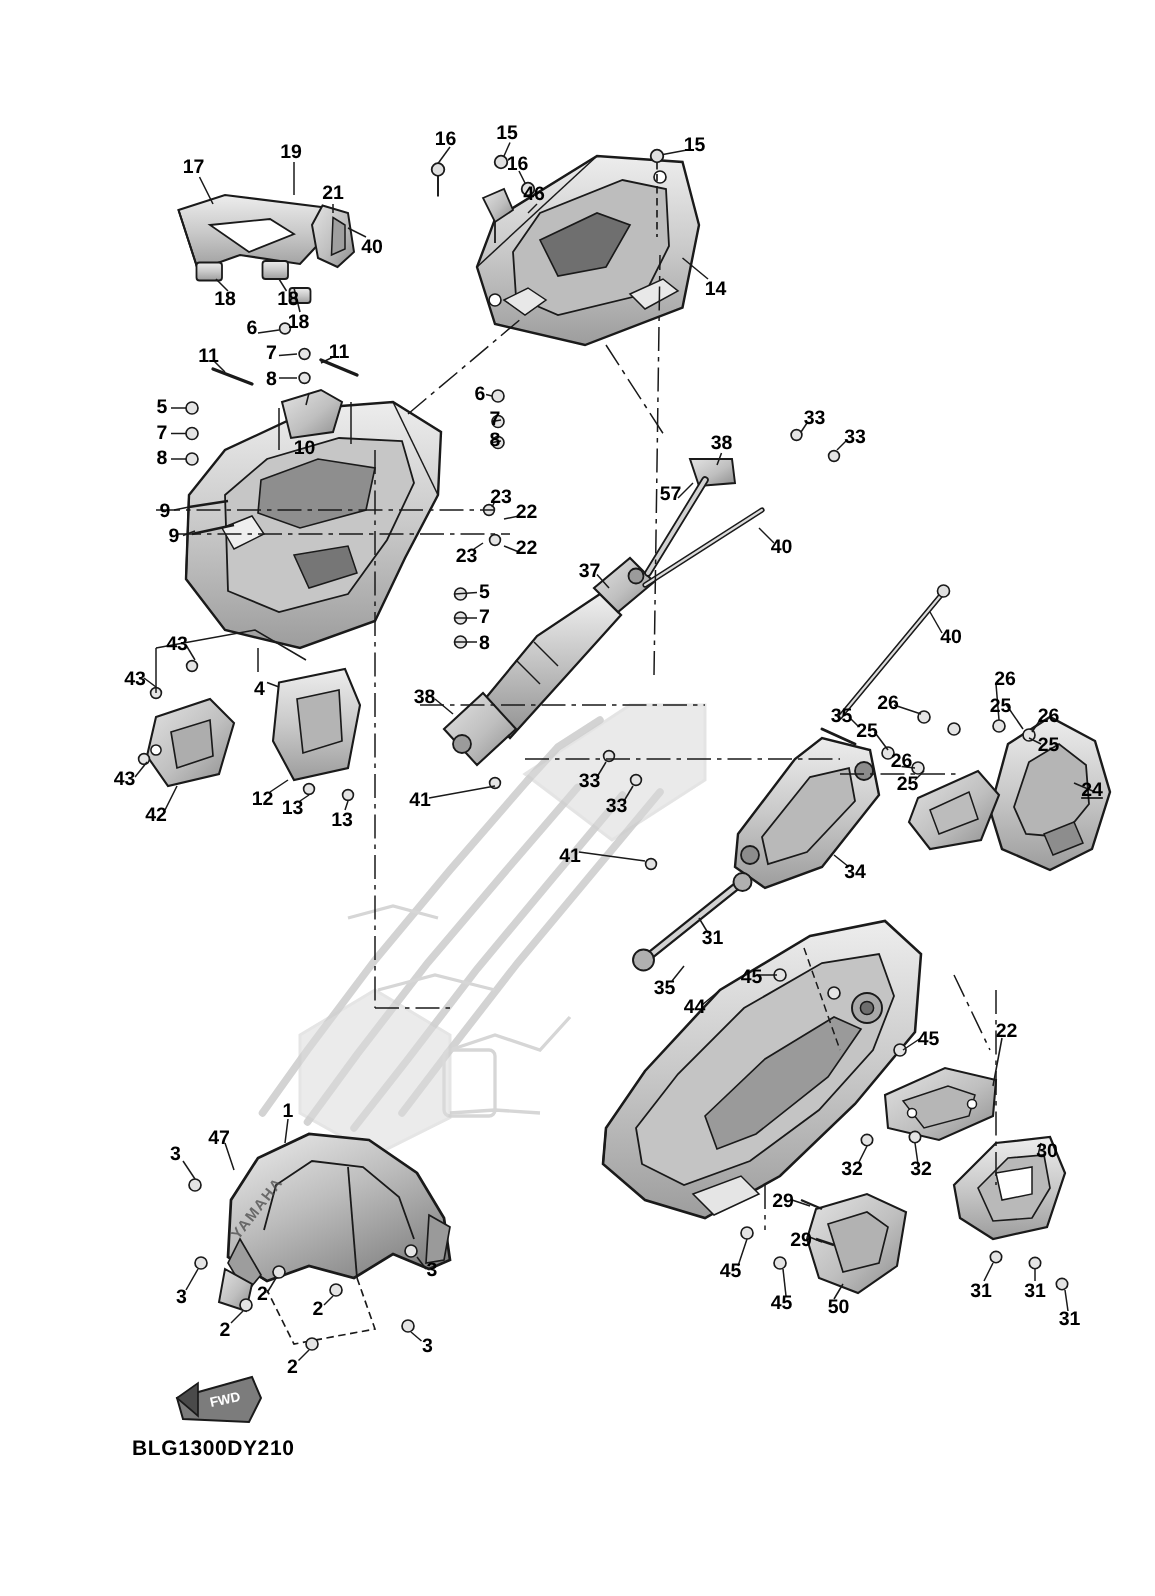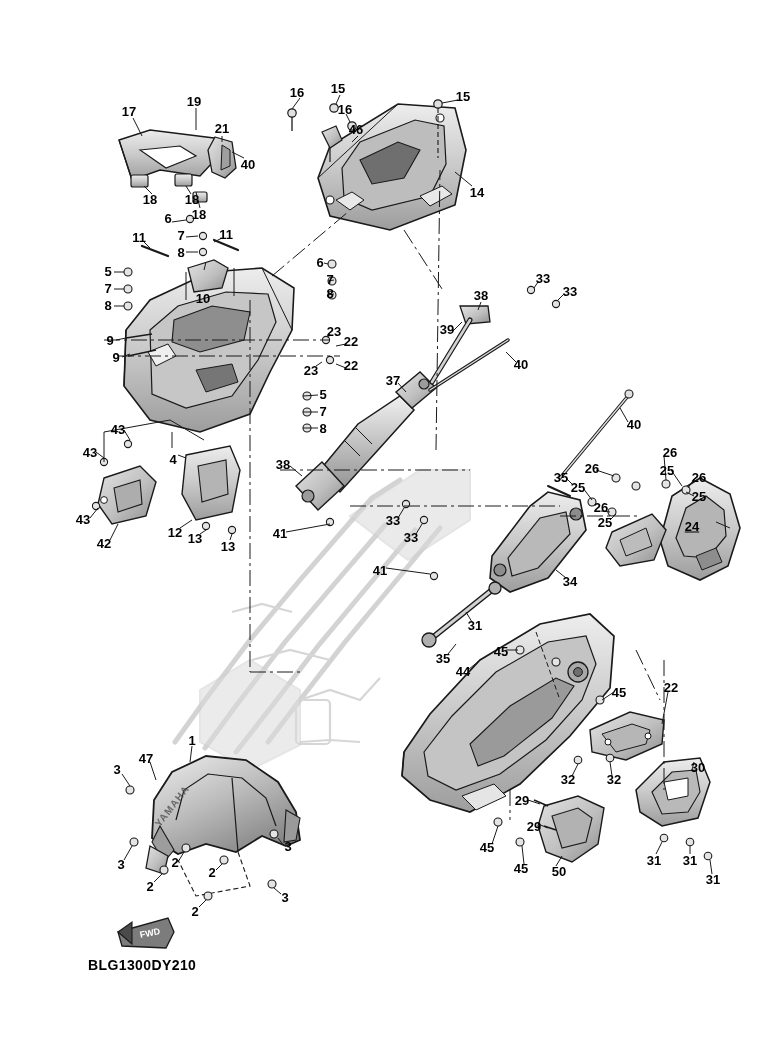--- a/index.html
+++ b/index.html
@@ -490,41 +490,41 @@
       <div class="callout" style="left: 323px; top: 428px;">8</div>
       <div class="callout" style="left: 118px; top: 429px;">43</div>
       <div class="callout" style="left: 90px; top: 452px;">43</div>
       <div class="callout" style="left: 83px; top: 519px;">43</div>
       <div class="callout" style="left: 104px; top: 543px;">42</div>
       <div class="callout" style="left: 173px; top: 459px;">4</div>
       <div class="callout" style="left: 175px; top: 532px;">12</div>
       <div class="callout" style="left: 195px; top: 538px;">13</div>
       <div class="callout" style="left: 228px; top: 546px;">13</div>
       <div class="callout" style="left: 481px; top: 295px;">38</div>
-      <div class="callout" style="left: 447px; top: 329px;">39</div>
+      <div class="callout" style="left: 447px; top: 329px;">57</div>
       <div class="callout" style="left: 543px; top: 278px;">33</div>
       <div class="callout" style="left: 570px; top: 291px;">33</div>
       <div class="callout" style="left: 521px; top: 364px;">40</div>
       <div class="callout" style="left: 634px; top: 424px;">40</div>
       <div class="callout" style="left: 393px; top: 380px;">37</div>
       <div class="callout" style="left: 283px; top: 464px;">38</div>
       <div class="callout" style="left: 280px; top: 533px;">41</div>
       <div class="callout" style="left: 393px; top: 520px;">33</div>
       <div class="callout" style="left: 411px; top: 537px;">33</div>
       <div class="callout" style="left: 380px; top: 570px;">41</div>
       <div class="callout" style="left: 561px; top: 477px;">35</div>
       <div class="callout" style="left: 578px; top: 487px;">25</div>
       <div class="callout" style="left: 592px; top: 468px;">26</div>
       <div class="callout" style="left: 601px; top: 507px;">26</div>
       <div class="callout" style="left: 605px; top: 522px;">25</div>
       <div class="callout" style="left: 670px; top: 452px;">26</div>
       <div class="callout" style="left: 667px; top: 470px;">25</div>
       <div class="callout" style="left: 699px; top: 477px;">26</div>
       <div class="callout" style="left: 699px; top: 496px;">25</div>
-      <div class="callout" style="left: 692px; top: 526px; text-decoration: underline;">24</div>
+      <div class="callout" style="left: 728px; top: 526px; text-decoration: underline;">24</div>
       <div class="callout" style="left: 570px; top: 581px;">34</div>
       <div class="callout" style="left: 475px; top: 625px;">31</div>
       <div class="callout" style="left: 443px; top: 658px;">35</div>
       <div class="callout" style="left: 463px; top: 671px;">44</div>
       <div class="callout" style="left: 501px; top: 651px;">45</div>
       <div class="callout" style="left: 619px; top: 692px;">45</div>
       <div class="callout" style="left: 671px; top: 687px;">22</div>
       <div class="callout" style="left: 698px; top: 767px;">30</div>
       <div class="callout" style="left: 568px; top: 779px;">32</div>
       <div class="callout" style="left: 614px; top: 779px;">32</div>

